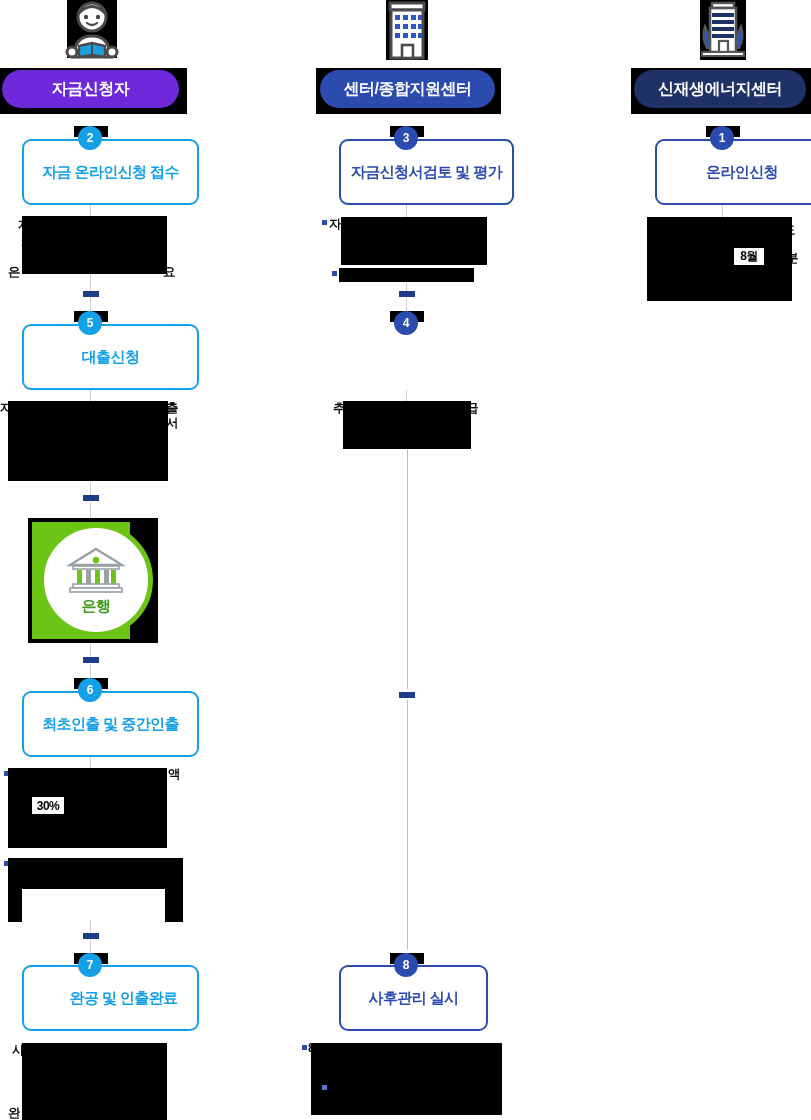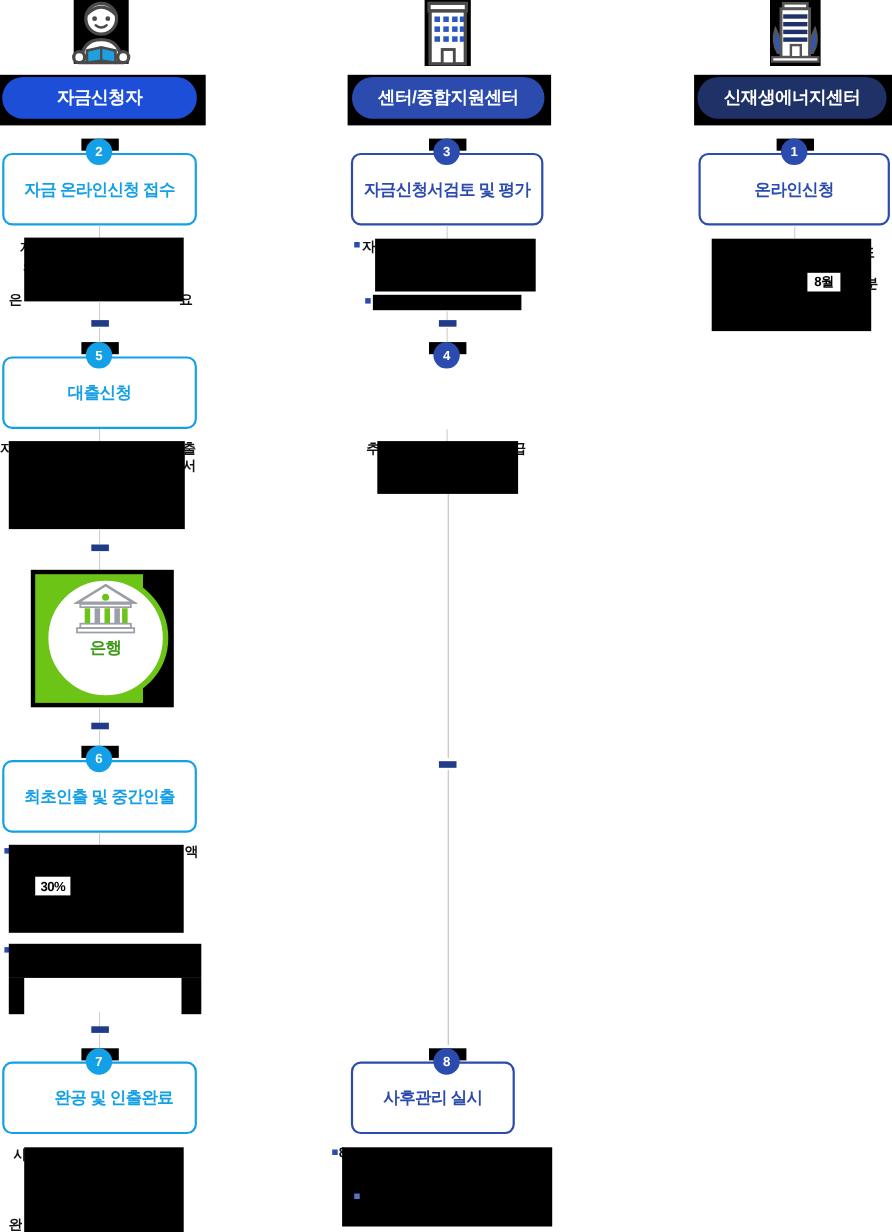--- a/index.html
+++ b/index.html
@@ -34,20 +34,21 @@
 
   
   .stepbox {
     position: absolute;
     background: #ffffff;
     border-radius: 9px;
     display: flex; align-items: center; justify-content: center;
     font-size: 15px; font-weight: bold;
     letter-spacing: -0.6px;
     white-space: nowrap;
+    margin-left: 20px;
   }
   .stepbox.cyan  { border: 2px solid #14A0E6; color: #14A0E6; }
   .stepbox.royal { border: 2px solid #2B4BAF; color: #2B4BAF; }
 
   .badge {
     position: absolute;
     width: 24px; height: 24px;
     border-radius: 50%;
     display: flex; align-items: center; justify-content: center;
     color: #ffffff; font-size: 12px; font-weight: bold;
@@ -105,21 +106,21 @@
   .bank-black-bg {
     position: absolute; inset: 0;
     background: #000000;
   }
   .bank-circle {
     position: absolute;
     border-radius: 50%;
     background: #ffffff;
     border: 5px solid #6CC417;
     display: flex; flex-direction: column;
-    align-items: center; 
+    align-items: center; justify-content: center;
   }
   .bank-label {
     color: #3E9B18; font-size: 15px; font-weight: bold;
     letter-spacing: -0.5px; margin-top: 2px;
   }
 </style>
 </head>
 <body>
 
 <div id="stage">
@@ -175,21 +176,21 @@
         <rect x="24" y="34" width="22" height="4"></rect>
       </g>
       <rect x="31" y="41" width="9" height="11" fill="#fff" stroke="#555" stroke-width="2.2"></rect>
       <path d="M19 48 Q13 38 17 26 Q22 36 22 48 Z" fill="#2D56C0" stroke="#555" stroke-width="2"></path>
       <path d="M51 48 Q57 38 53 26 Q48 36 48 48 Z" fill="#2D56C0" stroke="#555" stroke-width="2"></path>
       <rect x="14" y="52" width="42" height="4" fill="#fff" stroke="#555" stroke-width="2"></rect>
     </svg>
   </div>
 
   <div class="pill-shadowbar" style="left:0px;   top:68px; width:187px; height:46px;"></div>
-  <div class="pill" style="left:2px; top:70px; width:177px; background:#1d4ed8;">자금신청자</div>
+  <div class="pill" style="left:2px; top:70px; width:177px; background:#6d28d9;">자금신청자</div>
 
   <div class="pill-shadowbar" style="left:316px; top:68px; width:185px; height:46px;"></div>
   <div class="pill" style="left:320px; top:70px; width:175px; background:#2B4BAF;">센터/종합지원센터</div>
 
   <div class="pill-shadowbar" style="left:631px; top:68px; width:180px; height:46px;"></div>
   <div class="pill" style="left:634px; top:70px; width:172px; background:#1F3268;">신재생에너지센터</div>
 
   <div class="vline" style="left:722px; top:130px; height:14px;"></div>
   <div class="badge-backing" style="left:706px; top:126px; width:34px;"></div>
   <div class="badge royal" style="left:710px; top:126px;">1</div>

